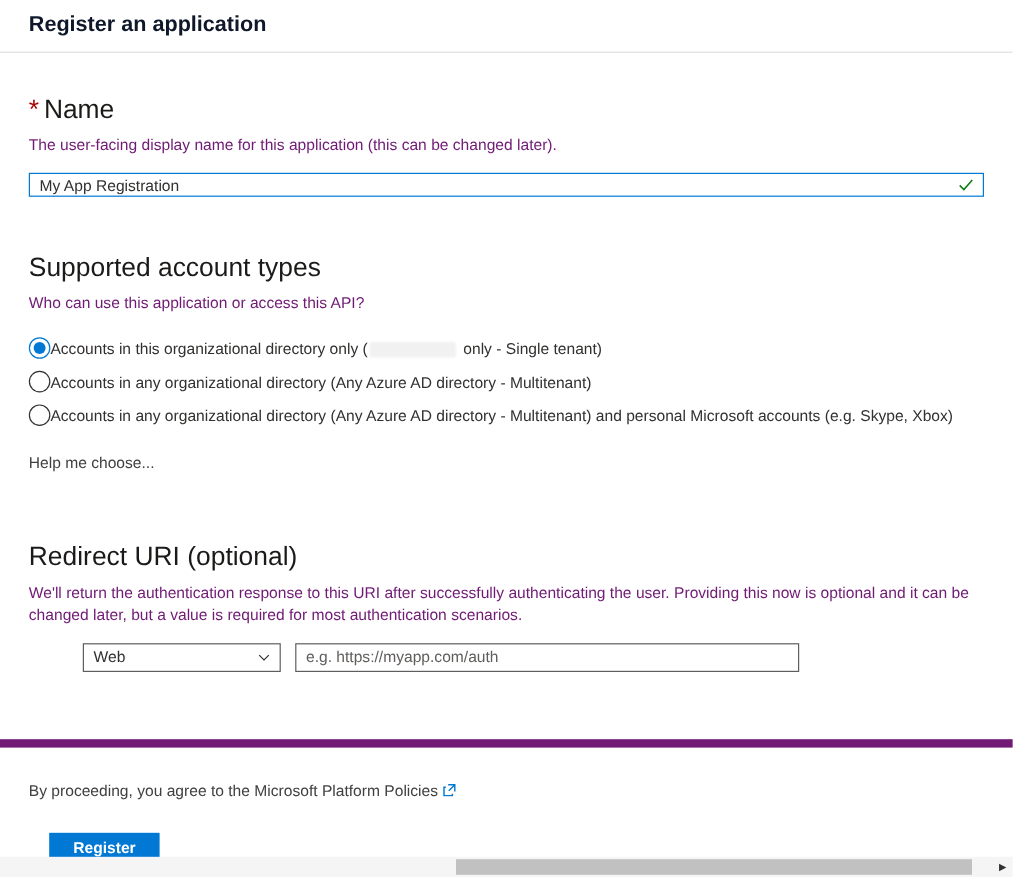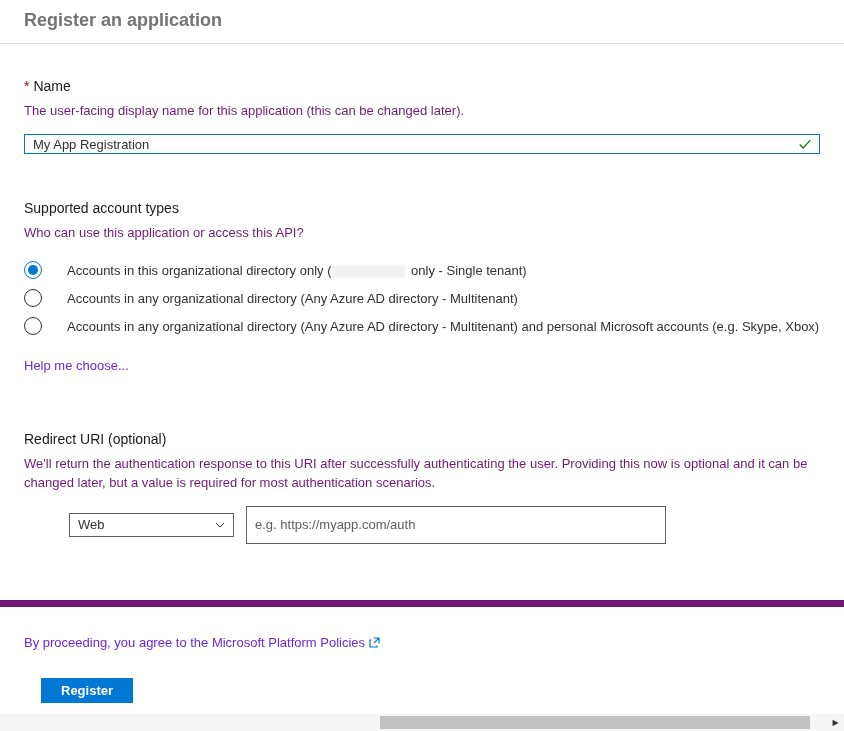--- a/index.html
+++ b/index.html
@@ -10,27 +10,27 @@
       background: #ffffff;
       width: 844px;
       height: 731px;
       position: relative;
       overflow: hidden;
     }
     .container { padding: 4px 24px 0 24px; }
     .page-title {
       font-size: 18px;
       font-weight: 600;
-      color: #737373;
+      color: #0f172a;
       padding: 6px 0 12px 0;
     }
     .hr { border: none; border-top: 1px solid #e1dfdd; margin: 0 -24px; }
     .section { margin-top: 34px; }
     .section-label {
-      font-size: 14px;
+      font-size: 22px;
       font-weight: 400;
       color: #1b1a19;
       margin-bottom: 8px;
     }
     .req-asterisk { color: #a80000; margin-right: 4px; }
     .desc {
       font-size: 13px;
       color: #701a75;
       margin-bottom: 14px;
       line-height: 1.4;
@@ -53,21 +53,21 @@
       top: 50%;
       transform: translateY(-50%);
       width: 14px; height: 14px;
       color: #107c10;
     }
     .radio-group { margin-top: 6px; }
     .radio-row {
       display: flex;
       align-items: center;
       padding: 5px 0;
-      gap: 25px;
+      gap: 0;
       cursor: pointer;
     }
     .radio {
       width: 18px; height: 18px;
       border-radius: 50%;
       border: 1px solid #323130;
       flex-shrink: 0;
       display: flex;
       align-items: center;
       justify-content: center;
@@ -83,21 +83,21 @@
     .redacted {
       display: inline-block;
       width: 72px; height: 13px;
       background: #f1f1f1;
       vertical-align: middle;
       filter: blur(1px);
       border-radius: 2px;
       margin: 0 2px;
     }
     .link {
-      color: #6d28d9;
+      color: #404040;
       font-size: 13px;
       text-decoration: none;
       cursor: pointer;
       display: inline-block;
     }
     .link-help { margin-top: 18px; }
     .row-flex {
       display: flex;
       gap: 12px;
       align-items: center;
@@ -122,21 +122,21 @@
       position: absolute;
       right: 8px;
       top: 50%;
       transform: translateY(-50%);
       width: 12px; height: 12px;
       pointer-events: none;
       color: #323130;
     }
     .uri-input {
       width: 420px;
-      height: 38px;
+      height: 24px;
       padding: 0 8px;
       font-size: 13px;
       font-family: inherit;
       border: 1px solid #605e5c;
       outline: none;
     }
     .uri-input::placeholder { color: #605e5c; }
     .bottom-section {
       margin-top: 56px;
       border-top: 7px solid #701a75;

